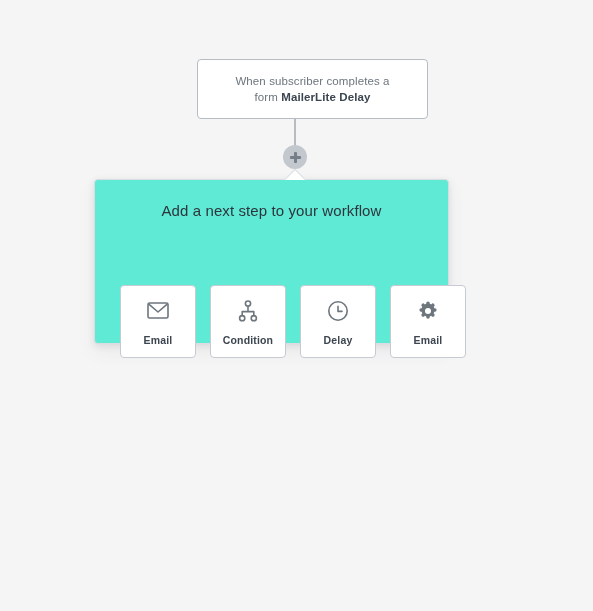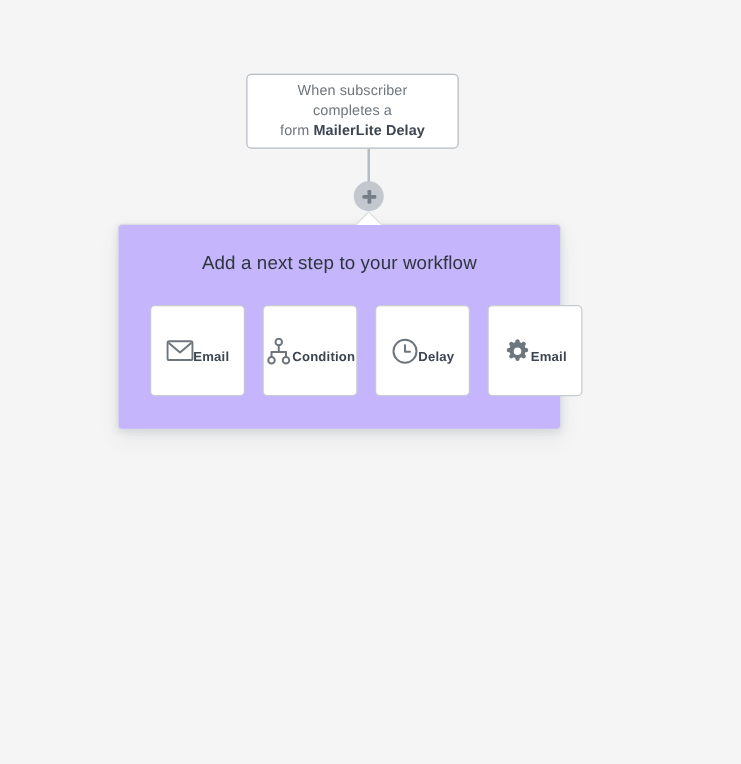--- a/index.html
+++ b/index.html
@@ -18,29 +18,29 @@
   #canvas {
     position: absolute;
     inset: 0;
   }
 
   
   .trigger-box {
     position: absolute;
     left: 197px;
     top: 59px;
-    width: 170px;
+    width: 231px;
     height: 60px;
     box-sizing: border-box;
     background: #ffffff;
     border: 1px solid #b6bcc4;
     border-radius: 4px;
     display: flex;
     align-items: center;
-    justify-content: flex-start;
+    justify-content: center;
   }
   .trigger-text {
     font-size: 11.5px;
     line-height: 16px;
     color: #6d757d;
     text-align: center;
     padding: 0 16px;
     letter-spacing: 0.1px;
   }
   .trigger-text b {
@@ -96,21 +96,21 @@
   }
 
   
   .step-panel {
     position: absolute;
     left: 94px;
     top: 179px;
     width: 355px;
     height: 165px;
     box-sizing: border-box;
-    background: #c4b5fd;
+    background: #5eead4;
     border: 1px solid #d9dde1;
     border-radius: 4px;
     box-shadow: 0 2px 6px rgba(80, 90, 100, 0.13),
                 0 8px 18px rgba(80, 90, 100, 0.07);
   }
 
   .panel-caret {
     position: absolute;
     left: 284px;
     top: 169px;
@@ -152,24 +152,25 @@
     gap: 14px;
   }
   .option-card {
     width: 76px;
     height: 73px;
     box-sizing: border-box;
     background: #ffffff;
     border: 1px solid #c6cbd1;
     border-radius: 4px;
     display: flex;
-    flex-direction: row;
+    flex-direction: column;
     align-items: center;
     justify-content: center;
     cursor: pointer;
+    margin-top: 41px;
   }
   .option-icon {
     height: 26px;
     display: flex;
     align-items: center;
     justify-content: center;
     color: #6d757d;
   }
   .option-label {
     margin-top: 10px;

